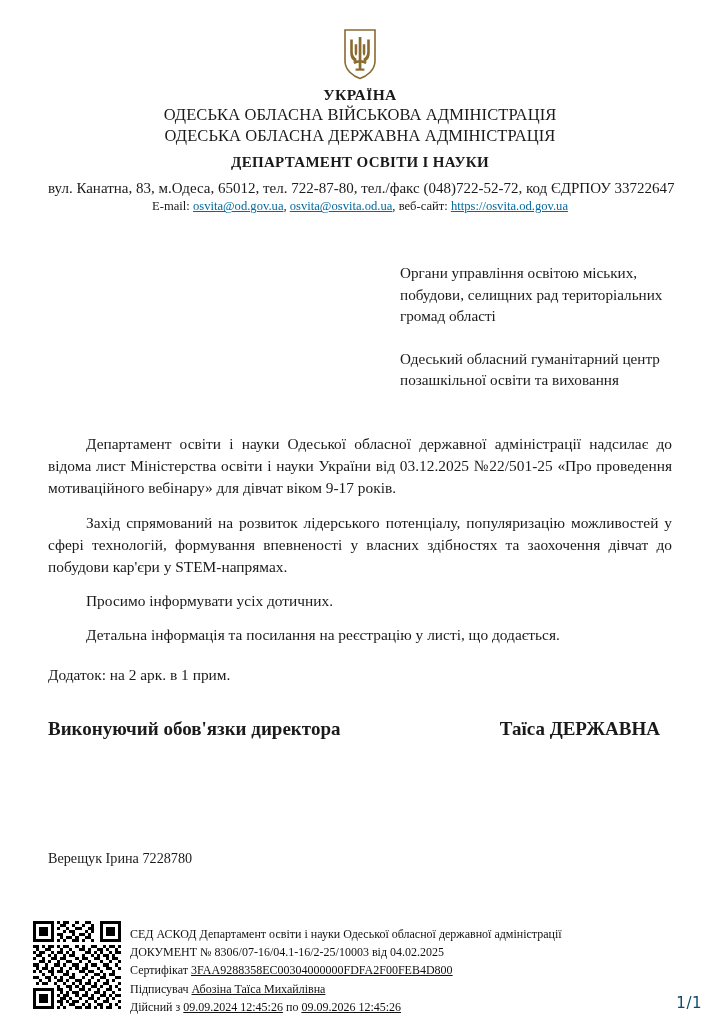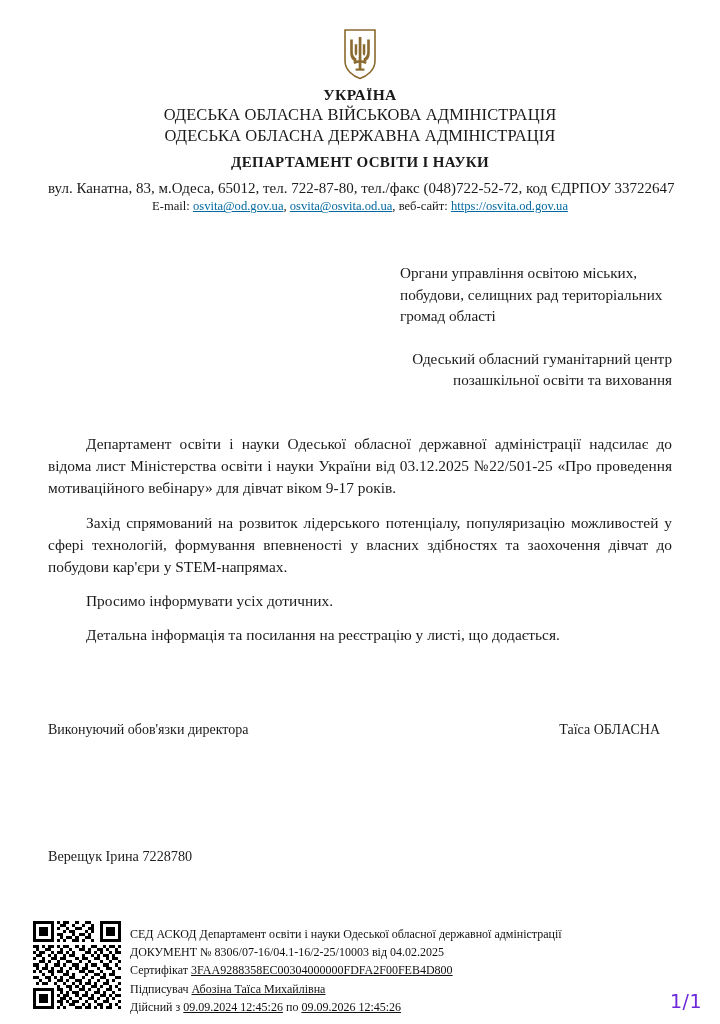--- a/index.html
+++ b/index.html
@@ -76,43 +76,44 @@
     text-decoration: underline;
   }
 
   
   .addressees {
     margin-top: 46px;
     padding-left: 352px;
     font-size: 15.2px;
     line-height: 1.42;
   }
-  .addressee-block + .addressee-block { margin-top: 21px; text-align: right; }
+  .addressee-block + .addressee-block { margin-top: 21px; }
 
   
   .body-text {
     margin-top: 42px;
     font-size: 15.4px;
     line-height: 1.44;
     text-align: justify;
   }
   .para { text-indent: 38px; }
   .para + .para { margin-top: 12px; }
   .attachment {
     margin-top: 20px;
     font-size: 15.4px;
   }
 
   
   .signature {
-    margin-top: 76px;
+    margin-top: 34px;
     display: flex;
     justify-content: space-between;
     align-items: baseline;
-    font-size: 14px;
+    font-size: 19px;
+    font-weight: bold;
   }
   .sig-name { padding-right: 12px; }
 
   
   .executor {
     margin-top: 110px;
     font-size: 14.2px;
   }
 
   
@@ -139,22 +140,22 @@
     padding-top: 4px;
   }
   .esign-text .line { white-space: nowrap; }
   .lbl { font-weight: normal; }
   .u { text-decoration: underline; }
   .pagenum {
     position: absolute;
     right: 18px;
     bottom: 12px;
     font-family: "DejaVu Sans", "Liberation Sans", sans-serif;
-    font-size: 19px;
-    color: #6d28d9;
+    font-size: 15px;
+    color: #0c4a6e;
     letter-spacing: 0.5px;
   }
 </style>
 </head>
 <body>
 
 <div class="page">
 
   <div class="emblem-wrap">
     <svg class="emblem" viewBox="0 0 36 52">
@@ -188,24 +189,25 @@
     <div class="addressee-block">Органи управління освітою міських, побудови, селищних рад територіальних громад області</div>
     <div class="addressee-block">Одеський обласний гуманітарний центр позашкільної освіти та виховання</div>
   </div>
 
   <div class="body-text">
     <div class="para">Департамент освіти і науки Одеської обласної державної адміністрації надсилає до відома лист Міністерства освіти і науки України від 03.12.2025 №22/501-25 «Про проведення мотиваційного вебінару»  для дівчат віком 9-17 років.</div>
     <div class="para">Захід спрямований на розвиток лідерського потенціалу, популяризацію можливостей у сфері технологій, формування впевненості у власних здібностях та заохочення дівчат до побудови кар'єри у STEM-напрямах.</div>
     <div class="para">Просимо інформувати усіх дотичних.</div>
     <div class="para">Детальна інформація та посилання на реєстрацію у листі, що додається.</div>
   </div>
+  <div class="attachment">Додаток: на 2 арк. в 1 прим.</div>
 
   <div class="signature">
     <span>Виконуючий обов'язки директора</span>
-    <span class="sig-name">Таїса ОБЛАСНА</span>
+    <span class="sig-name">Таїса ДЕРЖАВНА</span>
   </div>
 
   <div class="executor">Верещук Ірина 7228780</div>
 
   <div class="esign">
     <svg class="qr" viewBox="0 0 29 29" shape-rendering="crispEdges">
       <rect width="29" height="29" fill="#ffffff"></rect>
       <g fill="#000000">
         <rect x="0" y="0" width="7" height="1"></rect>
           <rect x="0" y="6" width="7" height="1"></rect>

